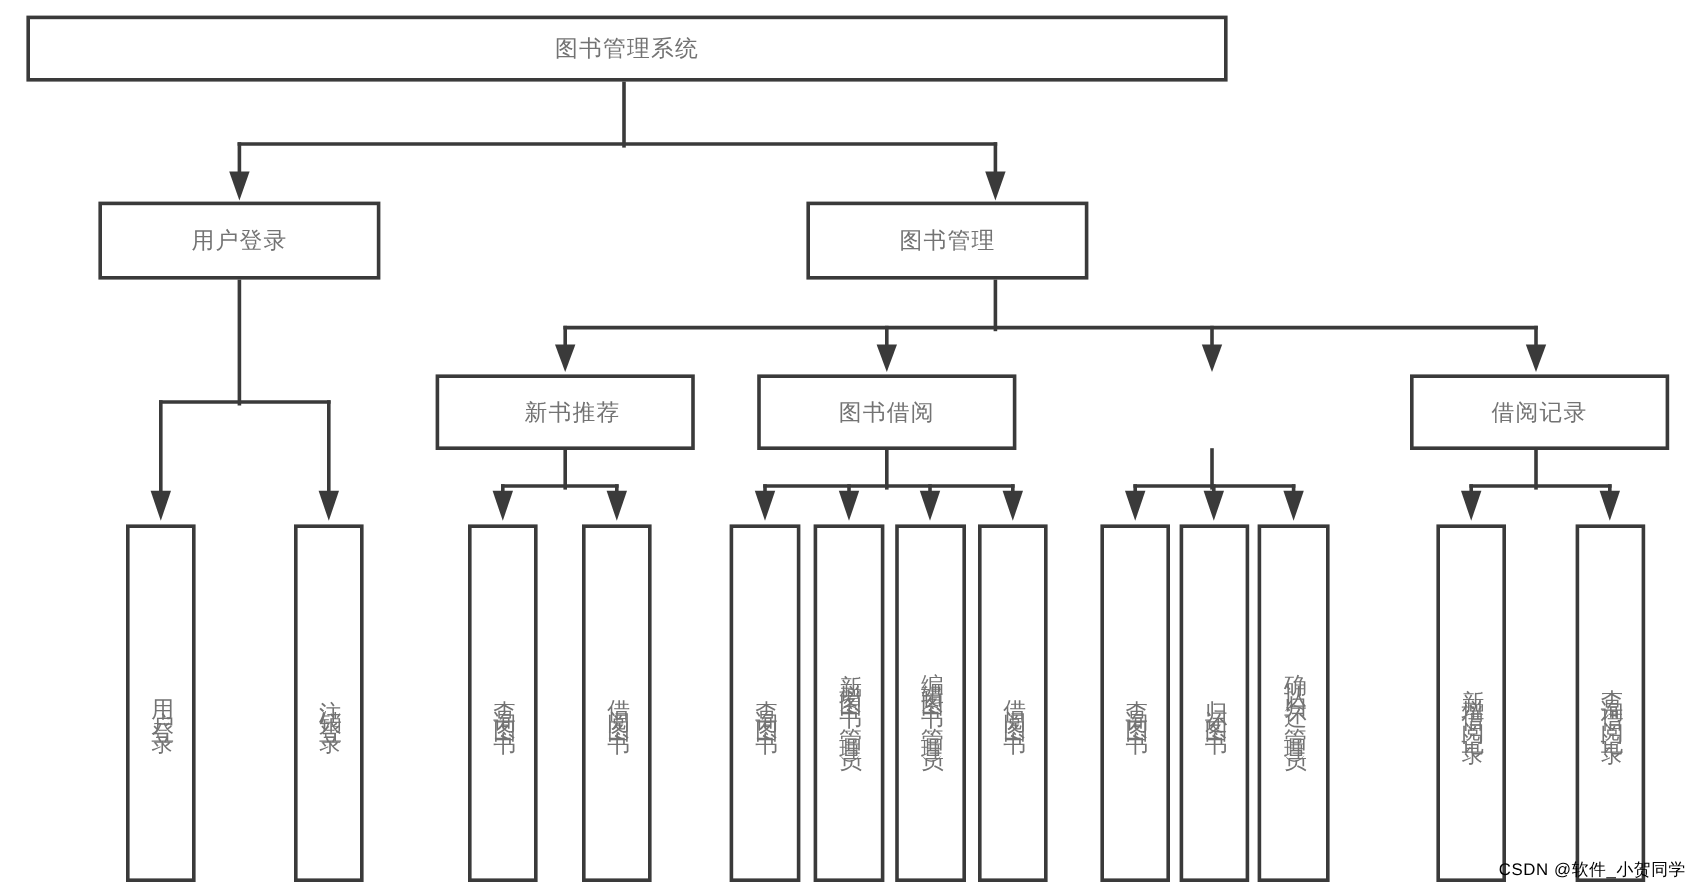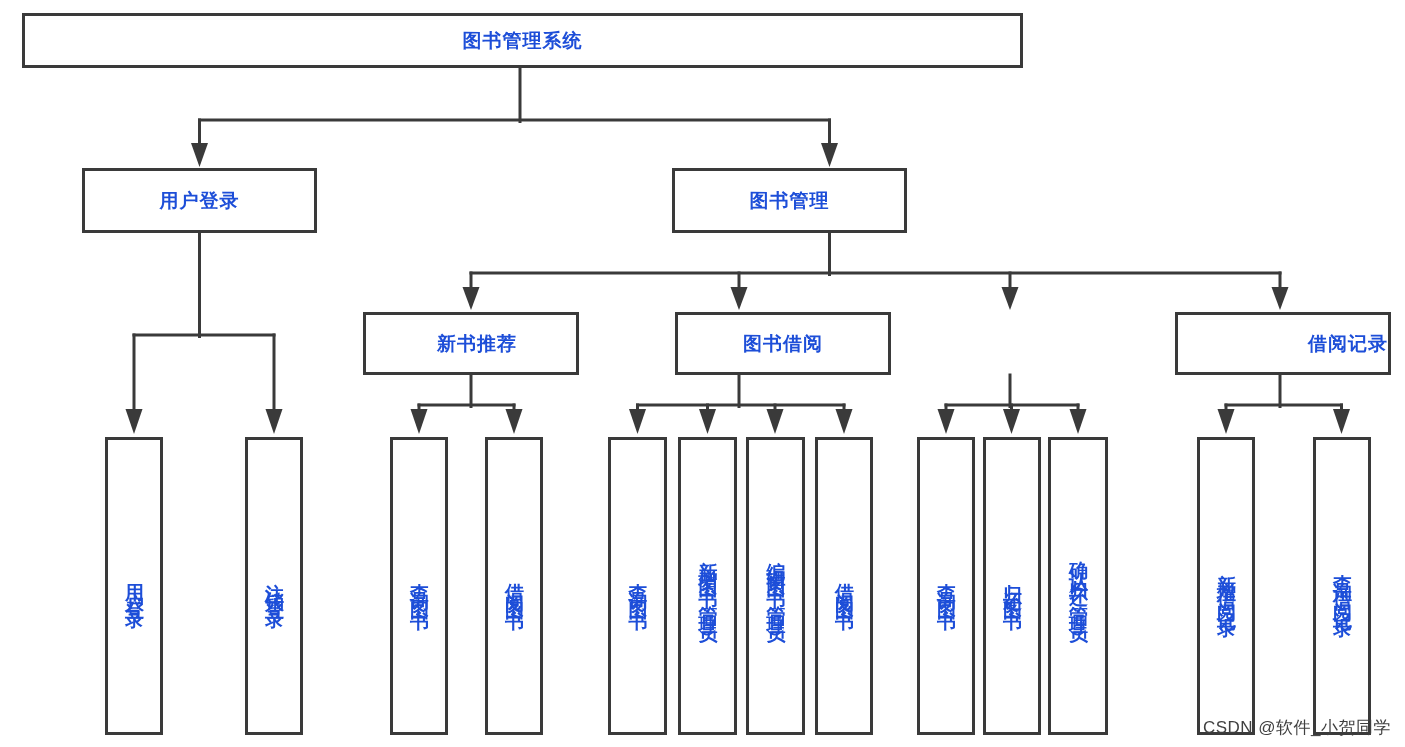--- a/index.html
+++ b/index.html
@@ -17,37 +17,36 @@
     width: 1405px; height: 747px;
   }
   .node {
     position: absolute;
     box-sizing: border-box;
     border: 3px solid #3a3a3a;
     background: #ffffff;
     display: flex;
     align-items: center;
     justify-content: center;
-    color: #1d4ed8;
-    font-weight: bold;
+    color: #737373;
   }
   .node-h { font-size: 19px; letter-spacing: 1px; }
   .node-v { font-size: 19px; }
   .node-v .vtext {
     writing-mode: vertical-rl;
     text-orientation: mixed;
     letter-spacing: 9px;
     line-height: 1.1;
   }
   .watermark {
     position: absolute;
     top: 716px;
-    right: 14px;
-    font-size: 17px;
-    color: #404040;
+    right: 0;
+    font-size: 14px;
+    color: #000000;
     letter-spacing: 0.5px;
     white-space: nowrap;
   }
 </style>
 </head>
 <body>
 
 <div class="canvas">
 
   <svg class="connectors" viewBox="0 0 1405 747" xmlns="http://www.w3.org/2000/svg">
@@ -123,24 +122,24 @@
   <div class="node node-h" style="left:82px; top:168px; width:235px; height:65px;">
     <span>用户登录</span>
   </div>
   <div class="node node-h" style="left:672px; top:168px; width:235px; height:65px;">
     <span>图书管理</span>
   </div>
 
   <div class="node node-h" style="left:363px; top:312px; width:216px; height:63px;padding-left:12px;">
     <span>新书推荐</span>
   </div>
-  <div class="node node-h" style="left:631px; top:312px; width:216px; height:63px;margin-left:44px;">
+  <div class="node node-h" style="left:631px; top:312px; width:216px; height:63px;">
     <span>图书借阅</span>
   </div>
-  <div class="node node-h" style="left:1175px; top:312px; width:216px; height:63px;justify-content:flex-end;">
+  <div class="node node-h" style="left:1175px; top:312px; width:216px; height:63px;">
     <span>借阅记录</span>
   </div>
 
   <div class="node node-v" style="left:105px; top:437px; width:58px; height:298px;">
     <span class="vtext">用户登录</span>
   </div>
   <div class="node node-v" style="left:245px; top:437px; width:58px; height:298px;">
     <span class="vtext">注销登录</span>
   </div>
 

